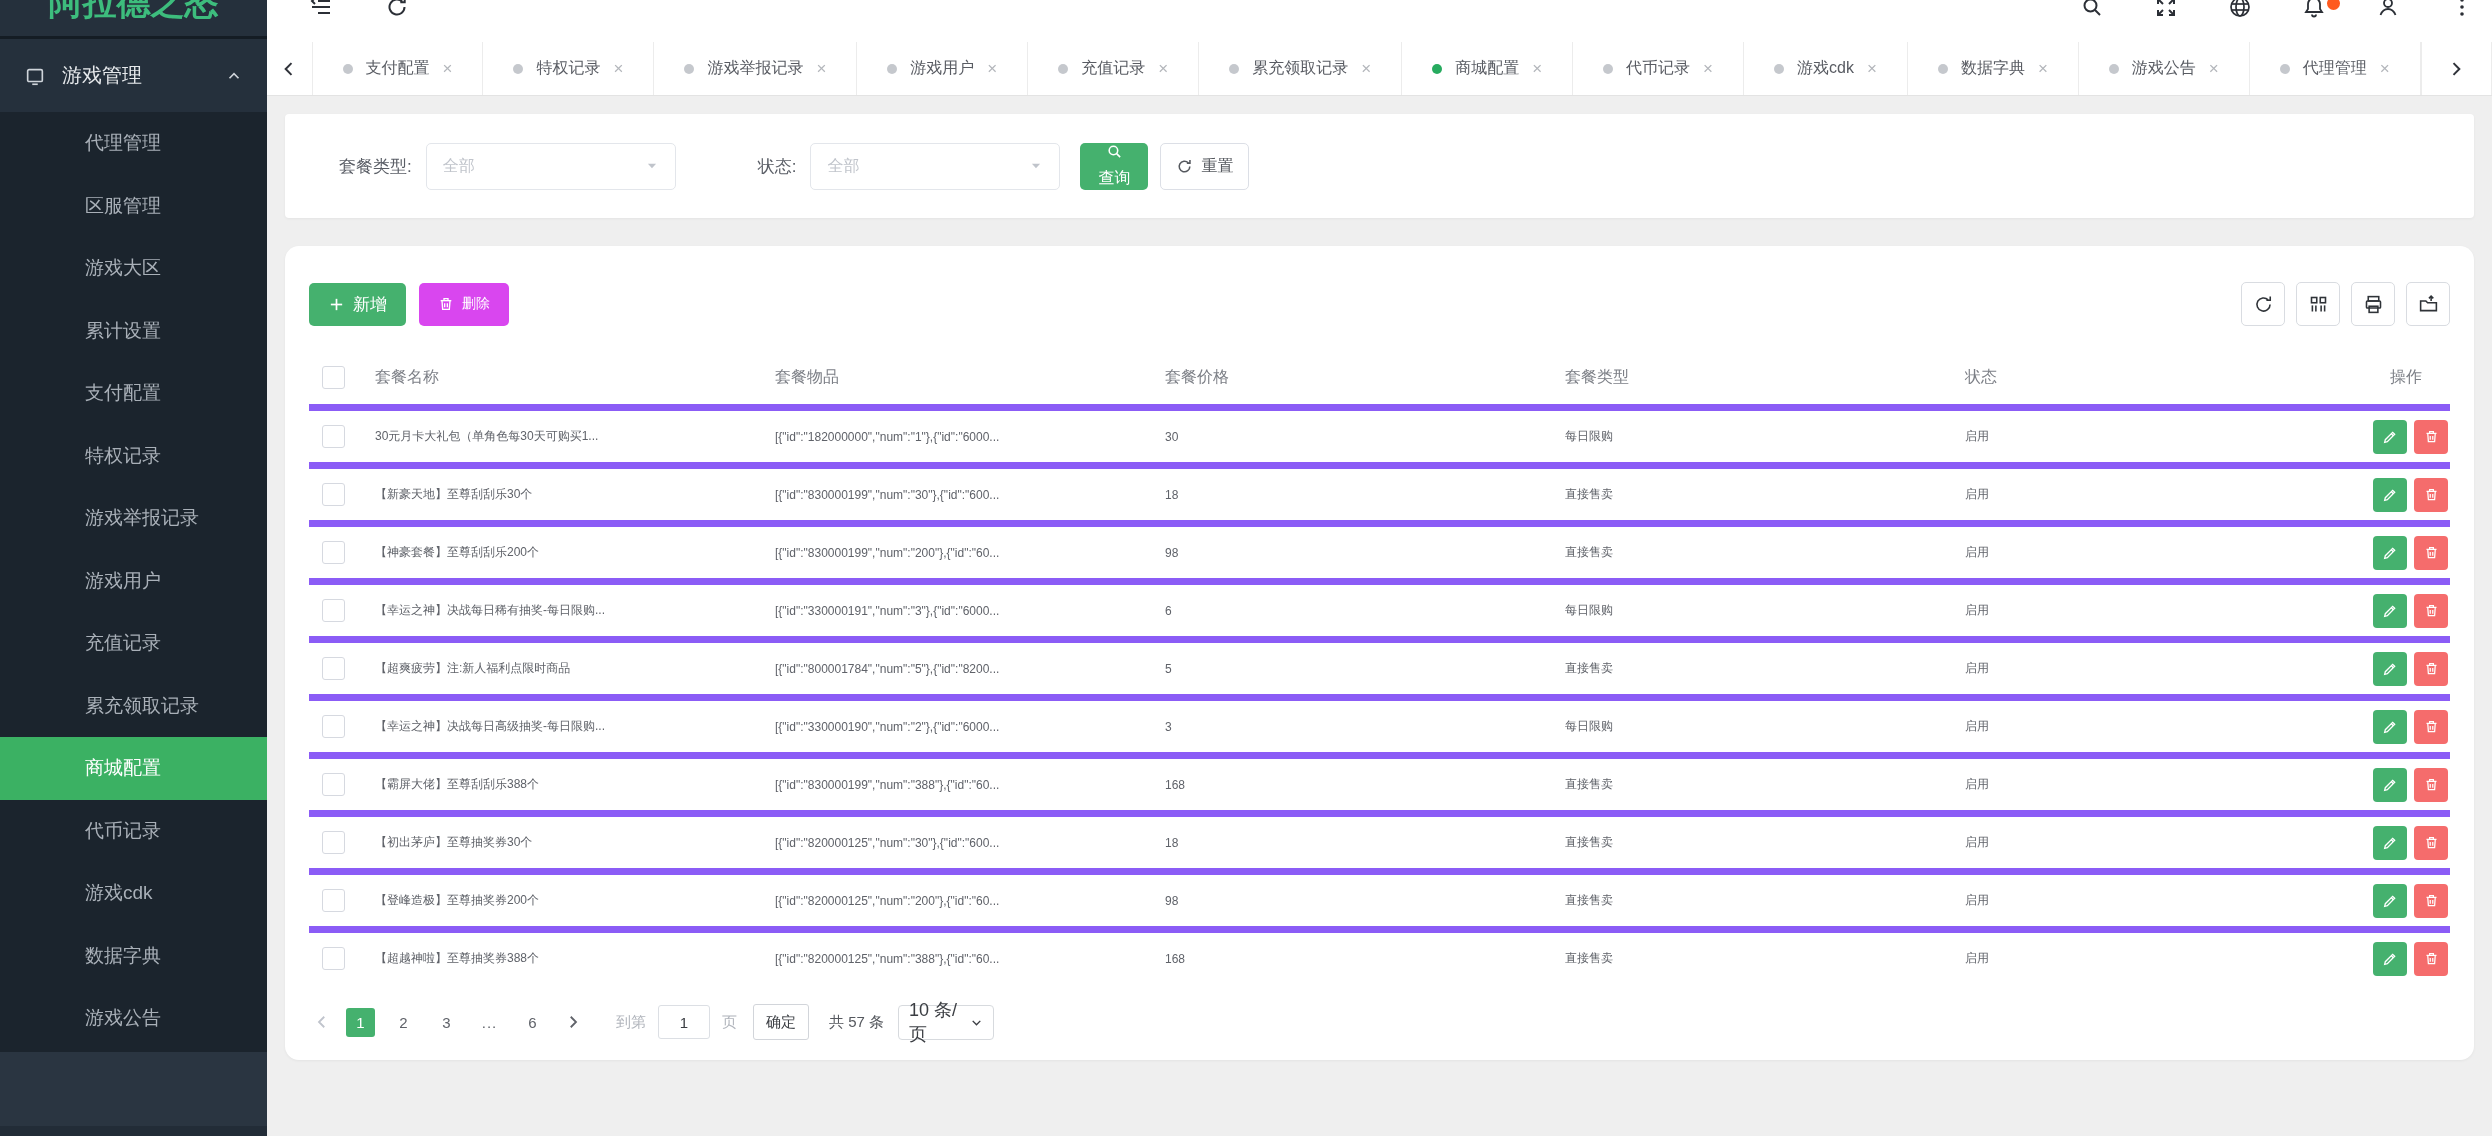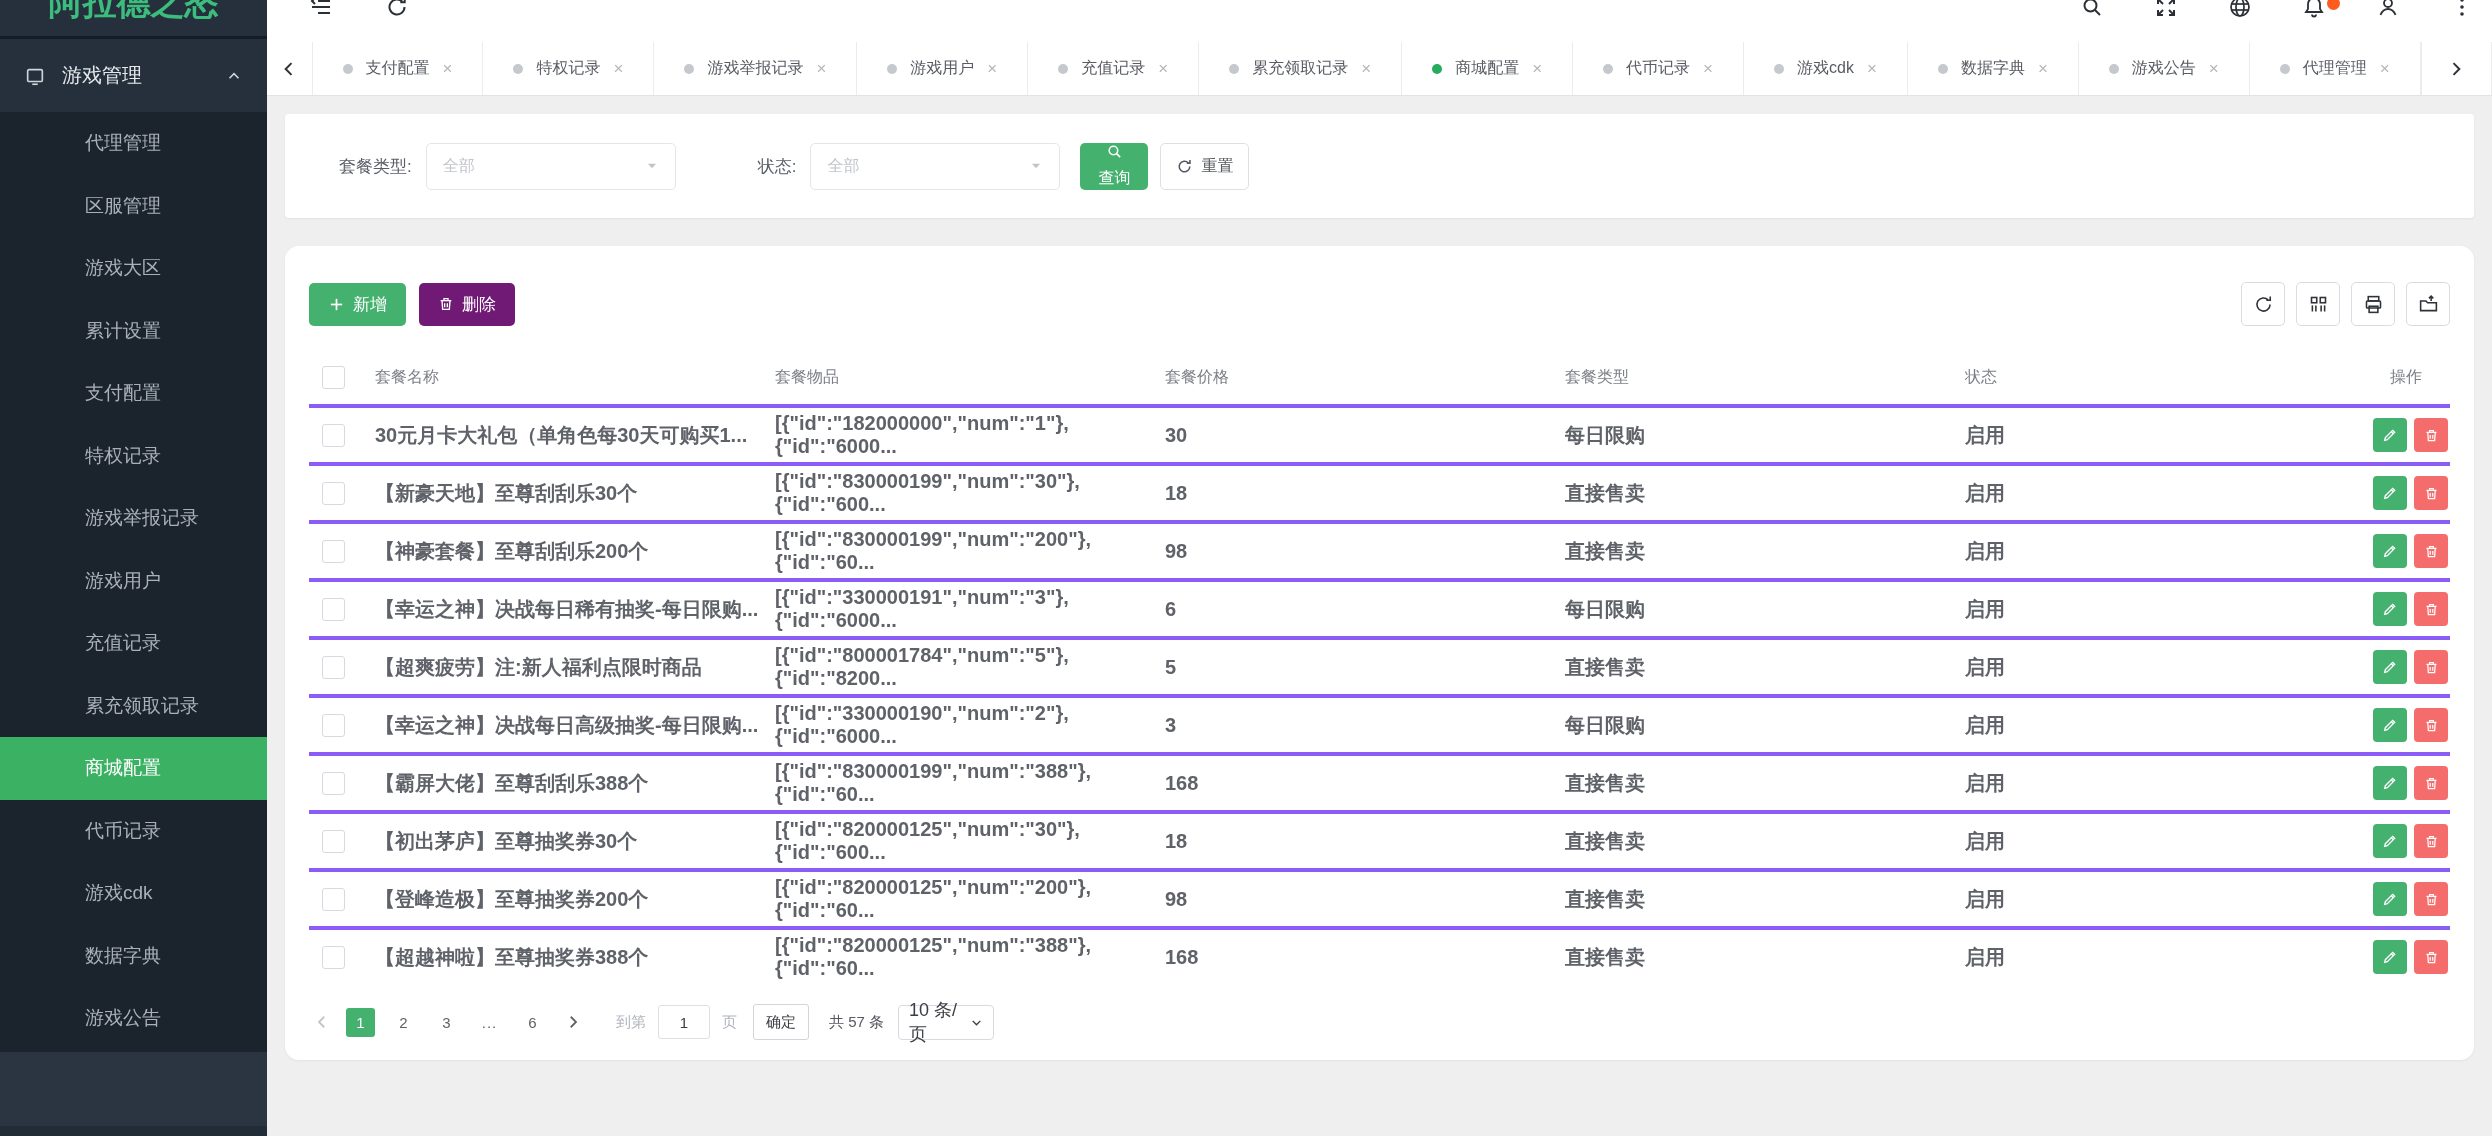--- a/index.html
+++ b/index.html
@@ -47,28 +47,28 @@
   .select .caret{color:#c0c4cb;}
   .sel-page{width:96px;height:35px;border:1px solid #d7dade;border-radius:4px;color:#3a3d42;font-size:18px;padding:0 10px;}
   .btn{display:inline-flex;align-items:center;gap:8px;border:none;border-radius:5px;font-size:16px;cursor:pointer;font-family:inherit;}
   .btn-search{height:47px;padding:0 18px;background:#45b16e;color:#fff;margin-left:20px;flex-direction:column;}
   .btn-reset{height:47px;padding:0 15px;background:#fff;border:1px solid #dcdfe6;color:#55585e;margin-left:12px;}
 
   
   .table-card{padding:36px 24px 20px;border-radius:14px;}
   .card-toolbar{display:flex;align-items:center;}
   .btn-add{height:43px;padding:0 19px;background:#45b16e;color:#fff;font-size:17px;}
-  .btn-del{height:43px;padding:0 19px;background:#701a75;color:#fff;font-size:17px;margin-left:13px;}
+  .btn-del{height:43px;padding:0 19px;background:#d946ef;color:#fff;font-size:14px;margin-left:13px;}
   .tool-icons{margin-left:auto;display:flex;gap:11px;}
   .icon-btn{width:44px;height:44px;border:1px solid #d9dce1;border-radius:5px;background:#fff;display:flex;align-items:center;justify-content:center;color:#2f3338;cursor:pointer;}
 
   .grid-row{display:grid;grid-template-columns:66px 400px 390px 400px 400px 300px 1fr;align-items:center;}
   .thead{height:54px;margin-top:24px;color:#7c7f86;font-size:16px;}
   .thead .th-actions{text-align:right;padding-right:28px;}
-  .trow{height:58px;border-top:4px solid #8b5cf6;font-size:20px;color:#5f6269;font-weight:bold;}
+  .trow{height:58px;border-top:7px solid #8b5cf6;font-size:12px;color:#5f6269;}
   .cell-ck{padding-left:13px;}
   .checkbox{width:23px;height:23px;border:1px solid #d6d9e0;border-radius:3px;background:#fff;cursor:pointer;}
   .cell-actions{display:flex;justify-content:flex-end;gap:7px;padding-right:2px;}
   .act{width:34px;height:34px;border:none;border-radius:4px;display:flex;align-items:center;justify-content:center;color:#fff;cursor:pointer;}
   .act.edit{background:#45b16e;}
   .act.del{background:#f56c6c;}
 
   
   .pagination{display:flex;align-items:center;margin-top:20px;font-size:15px;color:#5f6269;}
   .pg-chev{color:#c0c4cc;margin:0 8px 0 4px;display:flex;}

